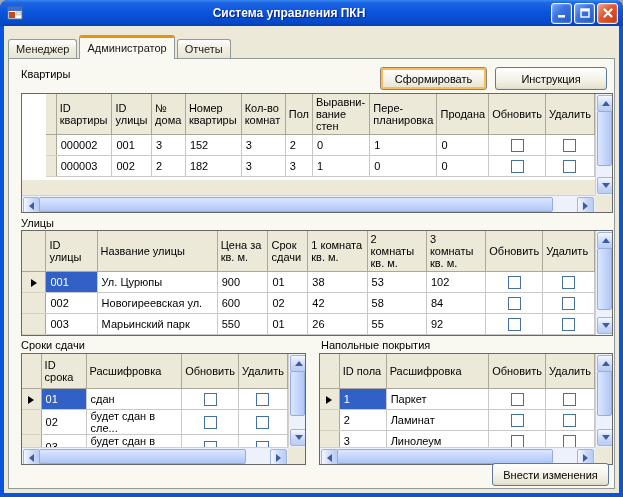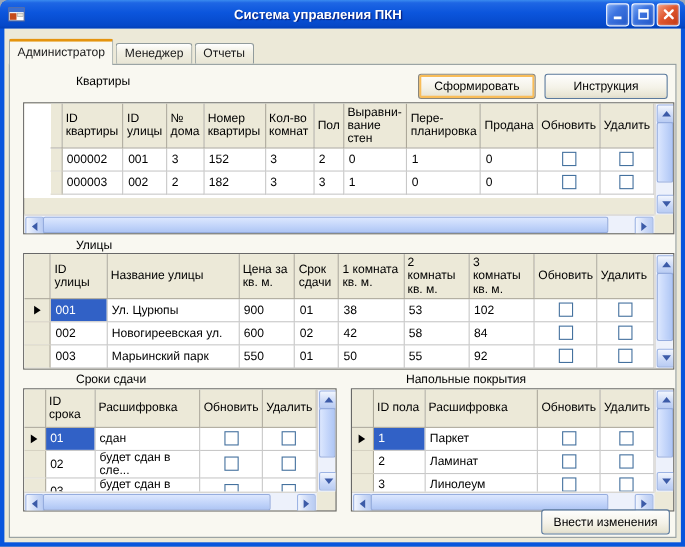--- a/index.html
+++ b/index.html
@@ -17,21 +17,21 @@
   .cbtn.close{background:linear-gradient(135deg,#F3A183 0%,#E0572F 45%,#C13813 100%);}
   
   .client{position:absolute;left:4px;top:26px;right:4px;bottom:4px;background:#ECE9D8;}
   
   .tabstrip{position:absolute;left:4px;top:10px;height:22px;display:flex;align-items:flex-end;}
   .tab{border:1px solid #919B9C;border-bottom:none;border-radius:3px 3px 0 0;
     background:linear-gradient(180deg,#FFFFFF,#F2F0E4 40%,#E8E5D4);height:18px;line-height:18px;
     padding:0 7px;font-size:11px;margin-right:2px;position:relative;z-index:1;color:#1a1a1a;}
   .tab.active{background:var(--page,#F9F8F1);height:21px;line-height:20px;border-top:3px solid var(--accent,#E5940E);z-index:3;margin-bottom:-1px;}
   .tabpage{position:absolute;left:4px;top:32px;width:605px;height:429px;border:1px solid #919B9C;background:var(--page,#F9F8F1);z-index:2;}
-  .lbl{position:absolute;font-size:11px;color:#000;white-space:nowrap;margin-left:48px;}
+  .lbl{position:absolute;font-size:11px;color:#000;white-space:nowrap;}
   
   .xpbtn{position:absolute;box-sizing:border-box;border:1px solid #5B7A9D;border-radius:3px;
     background:linear-gradient(180deg,#FEFEFD 0%,#F4F2E8 55%,#E8E5D4 90%,#DDD9C8 100%);
     font-size:11px;font-family:"Liberation Sans",sans-serif;color:#000;display:flex;align-items:center;justify-content:center;cursor:default;}
   .xpbtn.default{box-shadow:inset 0 0 0 2px #F9BD58;border-color:#8A867A;}
   
   .dg{position:absolute;border:1px solid #686868;background:#ECE9D8;box-sizing:border-box;overflow:hidden;}
   .dg-view{position:absolute;left:0;top:0;overflow:hidden;background:#fff;}
   table.dg-t{border-collapse:collapse;table-layout:fixed;}
   table.dg-t td,table.dg-t th{box-sizing:border-box;overflow:hidden;white-space:normal;}
@@ -90,22 +90,22 @@
         <svg width="12" height="12">
             <path d="M2.5 2.5 L9.5 9.5 M9.5 2.5 L2.5 9.5" stroke="#fff" stroke-width="2.2" stroke-linecap="round"></path>
           </svg>
       </span>
     </span>
   </div>
 
   <div class="client">
 
     <div class="tabstrip">
+      <div class="tab"><span>Менеджер</span></div>
       <div class="tab active"><span>Администратор</span></div>
-      <div class="tab"><span>Менеджер</span></div>
       <div class="tab"><span>Отчеты</span></div>
     </div>
 
     <div class="tabpage">
 
       <div class="lbl" style="left:12px;top:9px;">Квартиры</div>
 
       <button class="xpbtn default" style="left:371px;top:8px;width:107px;height:23px;">Сформировать</button>
       <button class="xpbtn" style="left:486px;top:8px;width:112px;height:23px;">Инструкция</button>
 
@@ -248,21 +248,21 @@
                   <td class="dc">84</td>
                   <td class="cc"><span class="cb"></span></td>
                   <td class="cc"><span class="cb"></span></td>
                 </tr>
                 <tr style="height: 16px;">
                   <td class="rh"></td>
                   <td class="dc">003</td>
                   <td class="dc">Марьинский парк</td>
                   <td class="dc">550</td>
                   <td class="dc">01</td>
-                  <td class="dc">50</td>
+                  <td class="dc">26</td>
                   <td class="dc">55</td>
                   <td class="dc">92</td>
                   <td class="cc"><span class="cb"></span></td>
                   <td class="cc"><span class="cb"></span></td>
                 </tr>
                 <tr style="height: 16px;">
                   <td class="rh"></td>
                   <td class="dc">004</td>
                   <td class="dc">Ул. Волгина</td>
                   <td class="dc">720</td>

